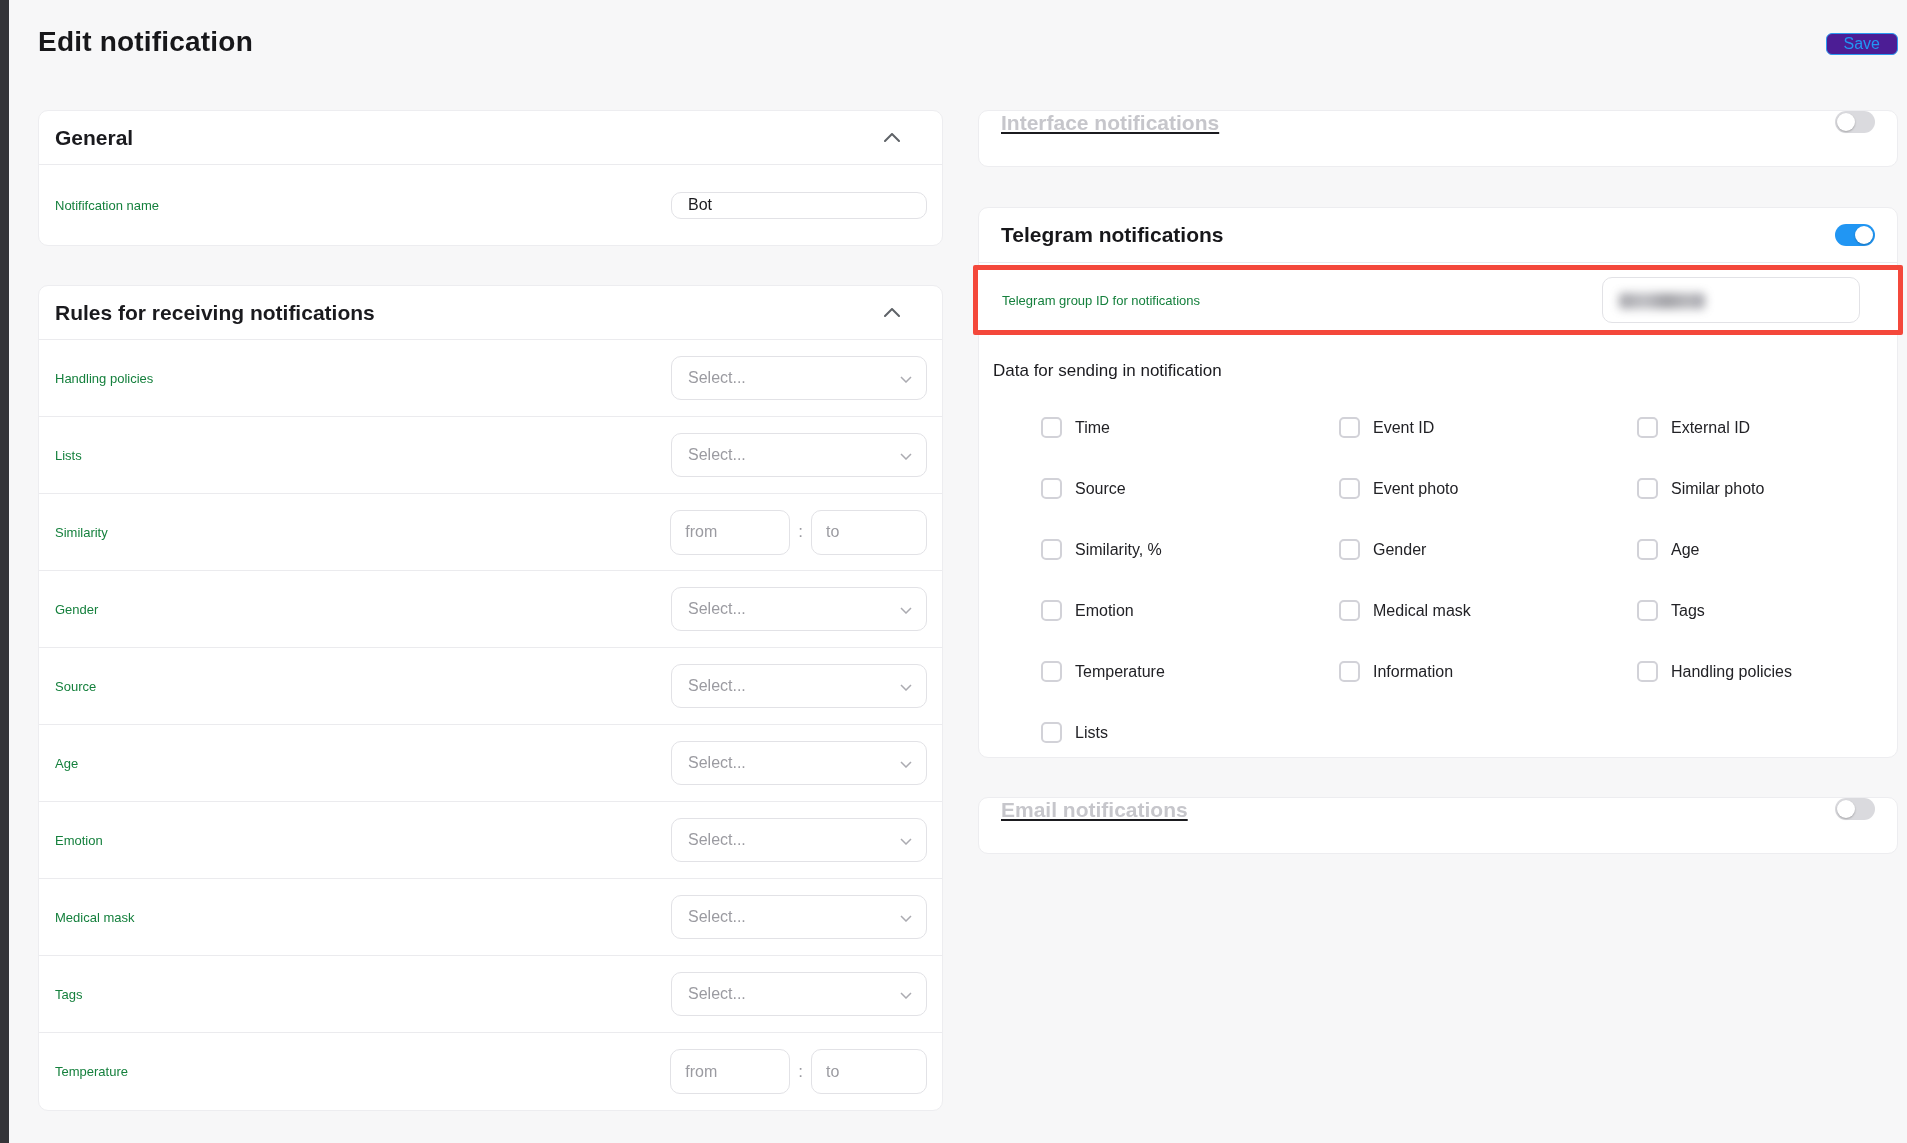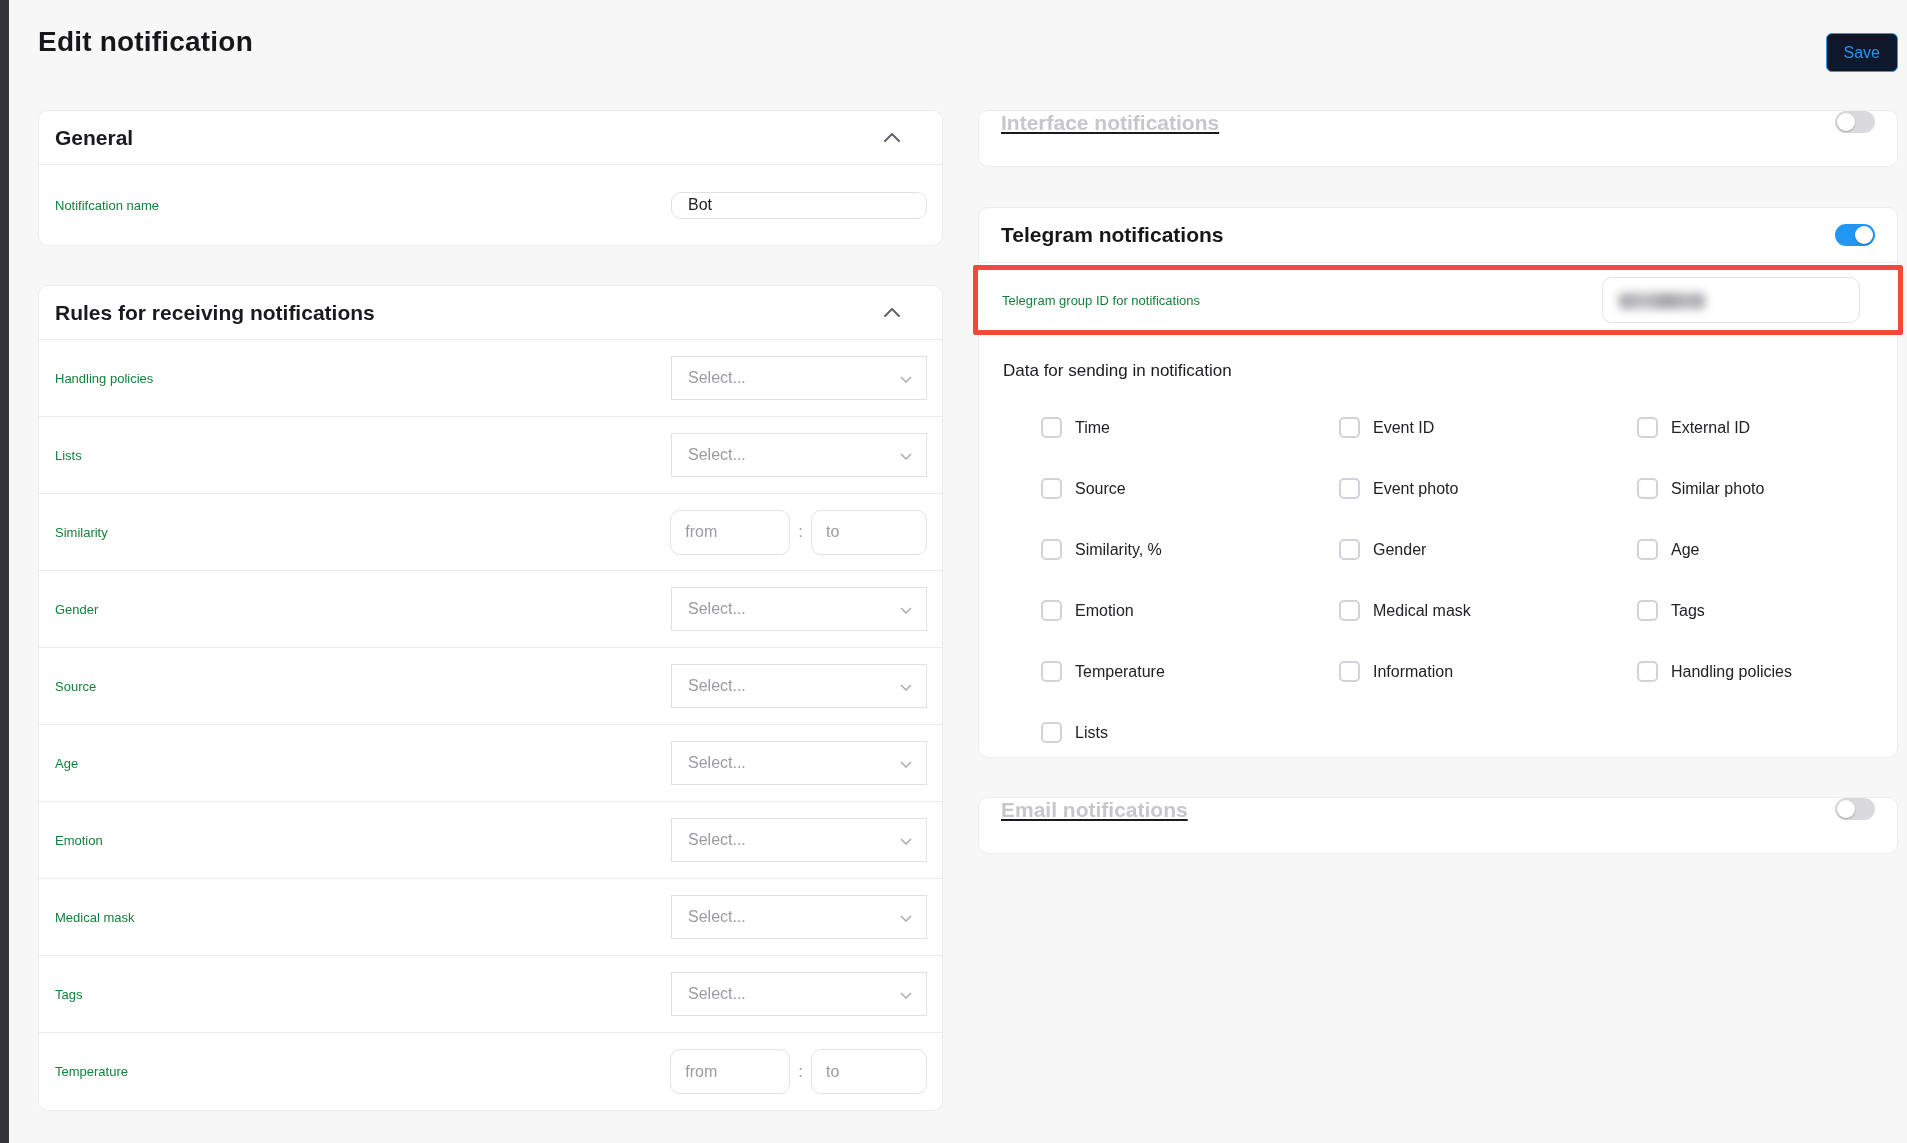--- a/index.html
+++ b/index.html
@@ -16,22 +16,22 @@
     background: #343438;
   }
   
   .topbar { position: relative; height: 110px; }
   .page-title {
     position: absolute; left: 38px; top: 26px;
     font-size: 28px; font-weight: 700; color: #17171a; letter-spacing: .2px;
   }
   .save-btn {
     position: absolute; right: 9px; top: 33px;
-    height: 39px; padding: 0 17px;
-    background: #0f172a; border: 1px solid #2b99f0; border-radius: 6px;
+    height: 22px; padding: 0 17px;
+    background: #4c1d95; border: 1px solid #2b99f0; border-radius: 6px;
     color: #2196f3; font-size: 16px; font-family: inherit; cursor: pointer;
   }
   
   .main {
     display: grid; grid-template-columns: 905px 920px; column-gap: 35px;
     margin-left: 38px; align-items: start;
   }
   .panel {
     background: #fff; border: 1px solid #ededf0; border-radius: 10px;
   }
@@ -52,21 +52,21 @@
   .field-label { font-size: 13px; color: #15803d; text-align: center; }
   .text-input {
     width: 256px; height: 27px;
     border: 1px solid #e2e2e6; border-radius: 10px;
     padding: 5px 16px; font-size: 16px; color: #1b1b1f;
     background: #fff; outline: none; font-family: inherit;
   }
   .text-input::placeholder { color: #9b9ba1; }
   .select {
     width: 256px; height: 44px;
-    border: 1px solid #e2e2e6; border-radius: 0;
+    border: 1px solid #e2e2e6; border-radius: 10px;
     display: flex; align-items: center; justify-content: space-between;
     padding: 0 14px 0 16px; background: #fff; cursor: pointer; gap: 28px;
   }
   .select-ph { color: #9b9ba1; font-size: 16px; }
   .range { display: flex; align-items: center; gap: 8px; }
   .range .text-input { width: 120px; height: 45px; padding: 16px 14px; }
   .range .text-input.to-input { width: 116px; }
   .range-colon { color: #9b9ba1; font-size: 17px; }
   
   .panel-simple {
@@ -94,21 +94,21 @@
     position: relative; width: 258px; height: 46px;
     border: 1px solid #e2e2e6; border-radius: 10px; background: #fff;
   }
   .blur-blob {
     position: absolute; left: 16px; top: 15px; width: 86px; height: 16px;
     border-radius: 4px;
     background: linear-gradient(90deg,#7e7e86,#a5a5ab 30%,#77777e 55%,#9a9aa0 80%,#80808a);
     filter: blur(5px); opacity: .7;
   }
   .tg-section-title {
-    margin: 26px 22px 0 24px;
+    margin: 26px 22px 0 14px;
     font-size: 17px; font-weight: 500; color: #1b1b1f;
   }
   .cb-grid {
     display: grid; grid-template-columns: 298px 298px auto; row-gap: 40px;
     margin: 36px 22px 0 23px;
   }
   .cb { display: flex; align-items: center; gap: 13px; cursor: pointer; padding-left: 39px; }
   .cbbox {
     width: 21px; height: 21px; flex: 0 0 21px;
     border: 2px solid #d2d2d8; border-radius: 5px; background: #fff;

